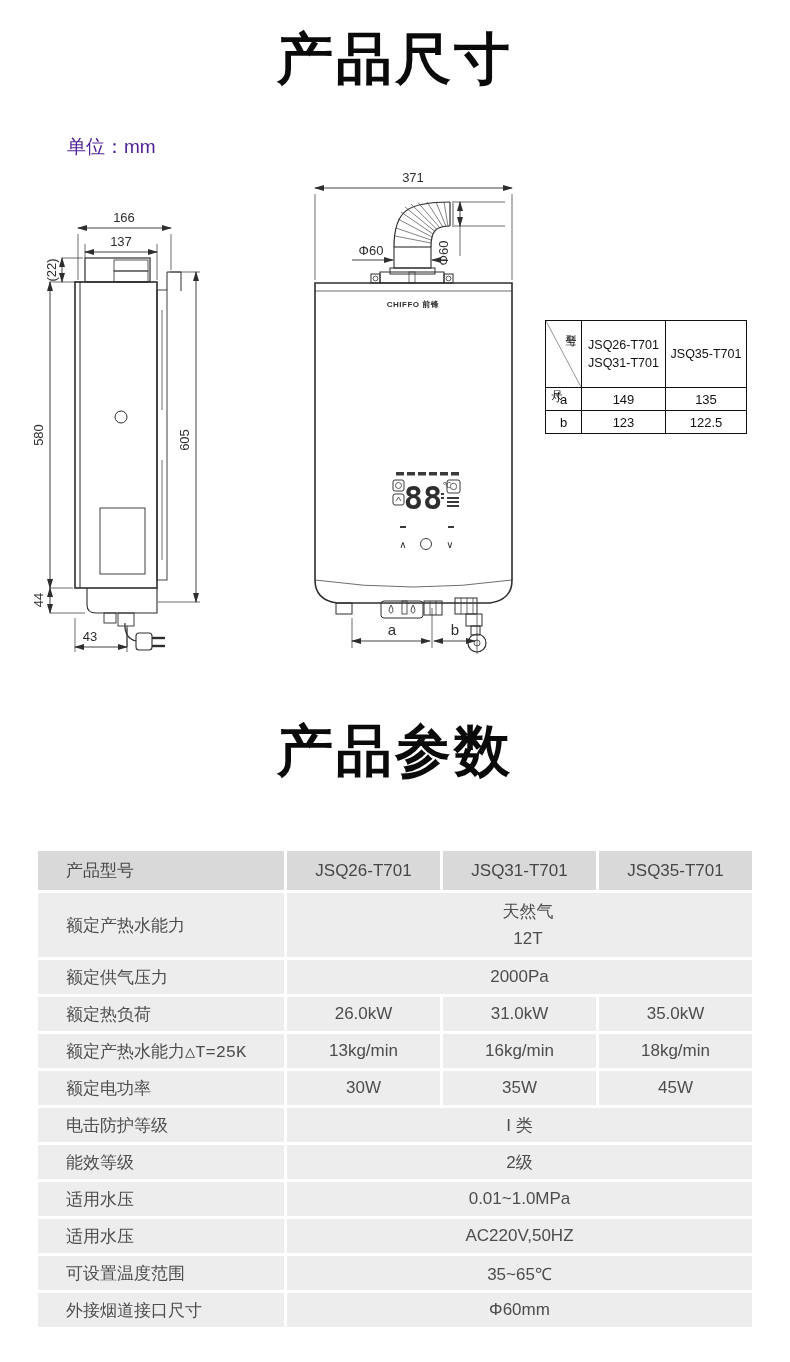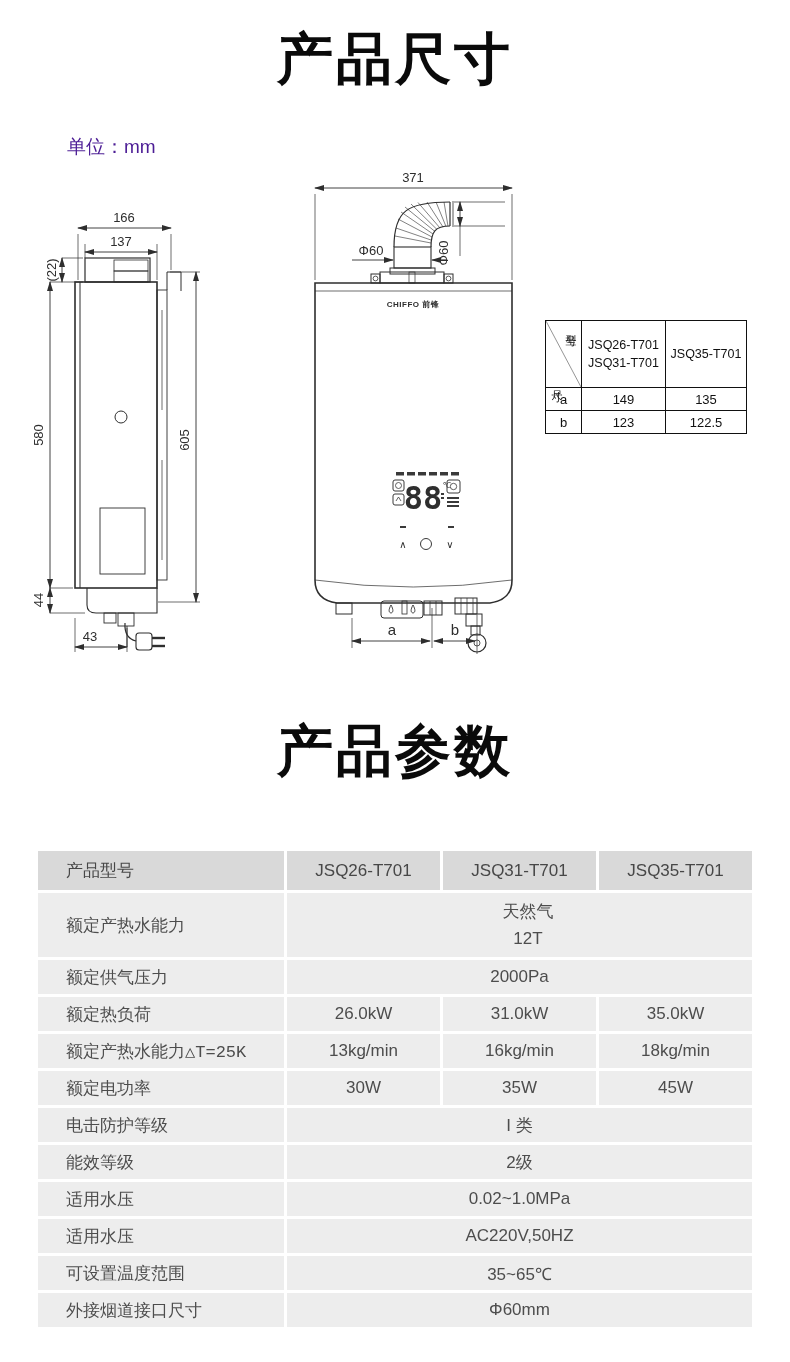--- a/index.html
+++ b/index.html
@@ -327,21 +327,21 @@
   <tr class="std">
     <td class="lbl">电击防护等级</td>
     <td class="val" colspan="3">I 类</td>
   </tr>
   <tr class="std">
     <td class="lbl">能效等级</td>
     <td class="val" colspan="3">2级</td>
   </tr>
   <tr class="std">
     <td class="lbl">适用水压</td>
-    <td class="val" colspan="3">0.02~1.0MPa</td>
+    <td class="val" colspan="3">0.01~1.0MPa</td>
   </tr>
   <tr class="std">
     <td class="lbl">适用水压</td>
     <td class="val" colspan="3">AC220V,50HZ</td>
   </tr>
   <tr class="std">
     <td class="lbl">可设置温度范围</td>
     <td class="val" colspan="3">35~65℃</td>
   </tr>
   <tr class="std">

